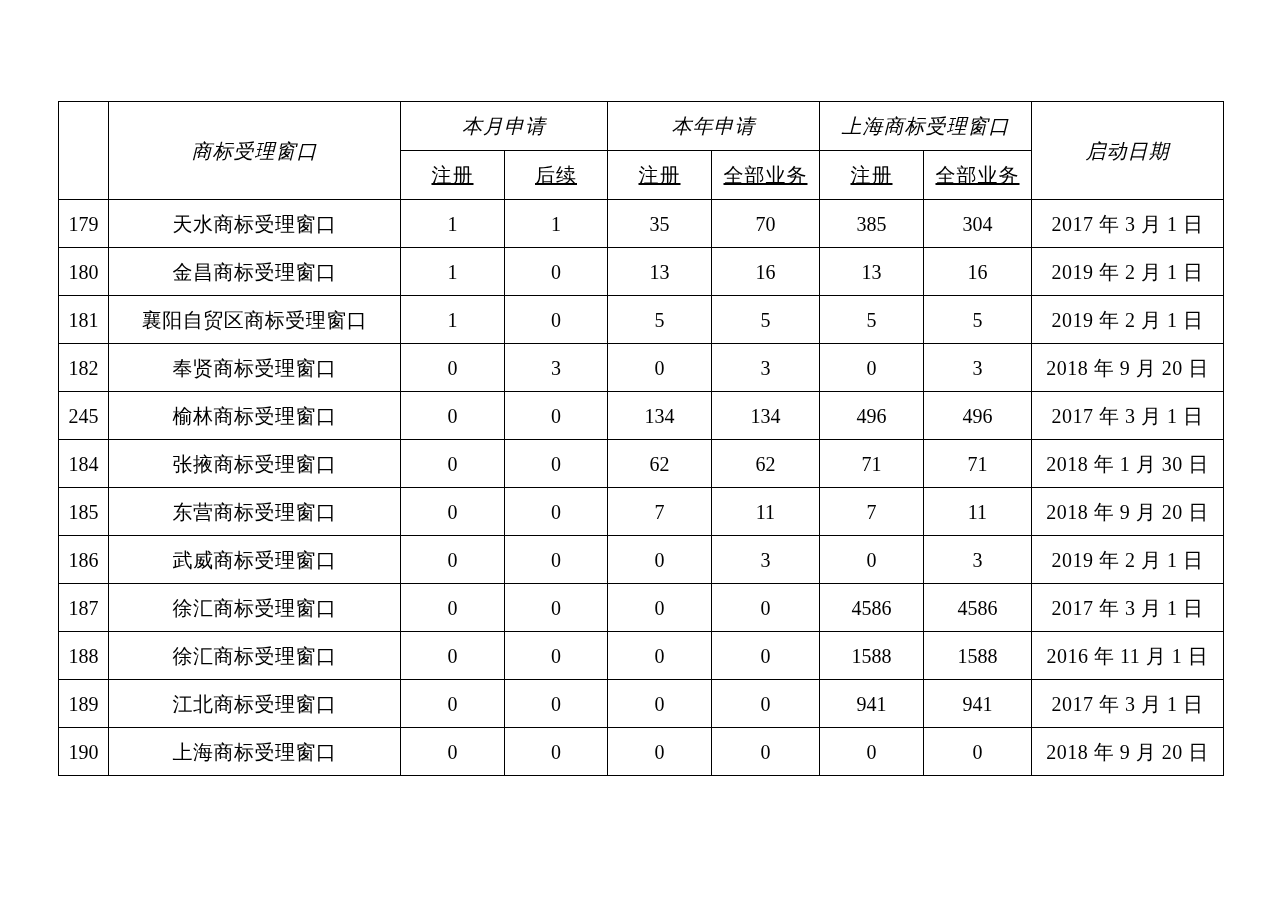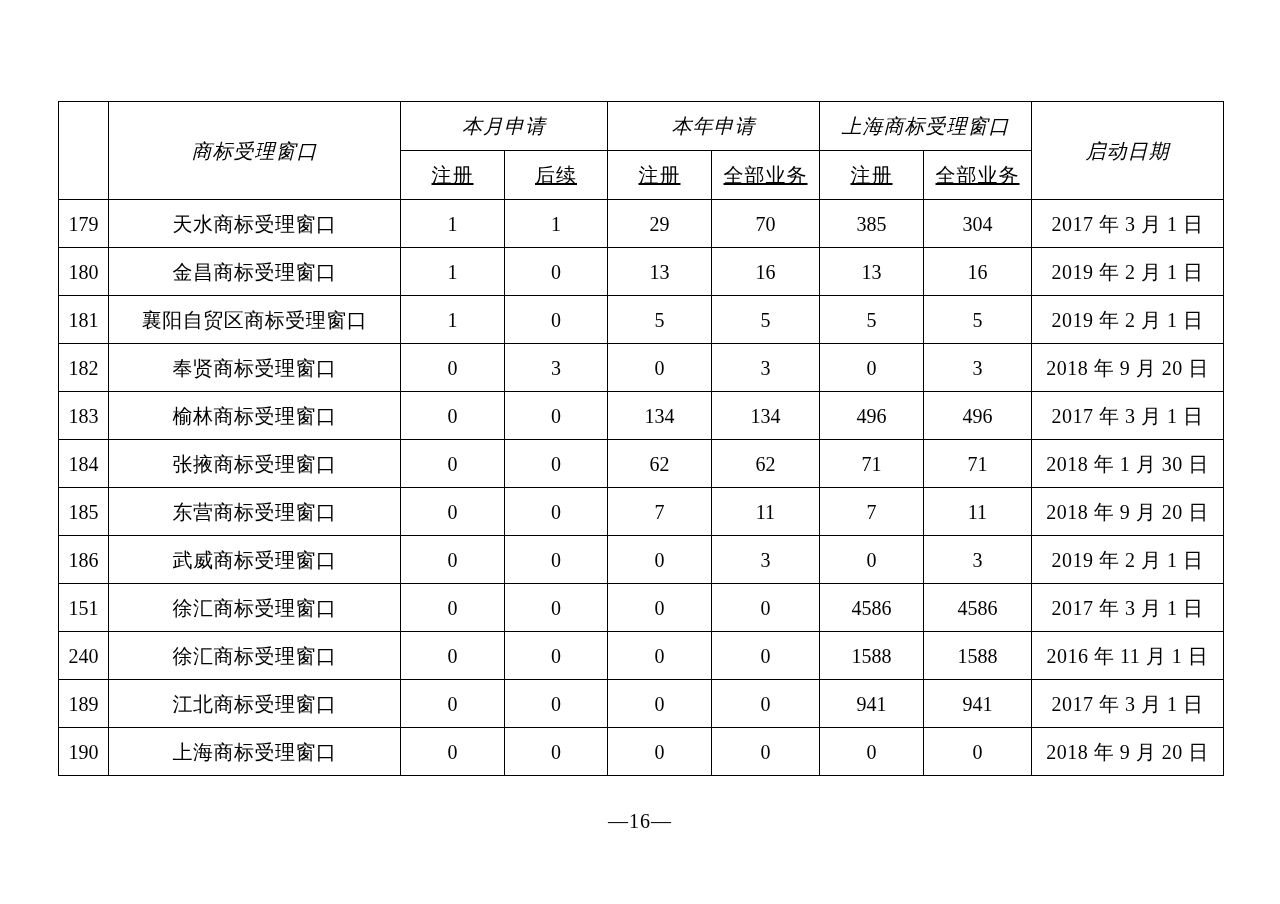--- a/index.html
+++ b/index.html
@@ -133,21 +133,21 @@
           <th class="sub-header">注册</th>
           <th class="sub-header">全部业务</th>
         </tr>
       </thead>
       <tbody id="table-body">
       <tr>
             <td class="idx">179</td>
             <td class="name">天水商标受理窗口</td>
             <td class="num">1</td>
             <td class="num">1</td>
-            <td class="num">29</td>
+            <td class="num">35</td>
             <td class="num">70</td>
             <td class="num">385</td>
             <td class="num">304</td>
             <td class="date">2017 年 3 月 1 日</td>
           </tr>
           <tr>
             <td class="idx">180</td>
             <td class="name">金昌商标受理窗口</td>
             <td class="num">1</td>
             <td class="num">0</td>
@@ -173,21 +173,21 @@
             <td class="name">奉贤商标受理窗口</td>
             <td class="num">0</td>
             <td class="num">3</td>
             <td class="num">0</td>
             <td class="num">3</td>
             <td class="num">0</td>
             <td class="num">3</td>
             <td class="date">2018 年 9 月 20 日</td>
           </tr>
           <tr>
-            <td class="idx">183</td>
+            <td class="idx">245</td>
             <td class="name">榆林商标受理窗口</td>
             <td class="num">0</td>
             <td class="num">0</td>
             <td class="num">134</td>
             <td class="num">134</td>
             <td class="num">496</td>
             <td class="num">496</td>
             <td class="date">2017 年 3 月 1 日</td>
           </tr>
           <tr>
@@ -217,32 +217,32 @@
             <td class="name">武威商标受理窗口</td>
             <td class="num">0</td>
             <td class="num">0</td>
             <td class="num">0</td>
             <td class="num">3</td>
             <td class="num">0</td>
             <td class="num">3</td>
             <td class="date">2019 年 2 月 1 日</td>
           </tr>
           <tr>
-            <td class="idx">151</td>
+            <td class="idx">187</td>
             <td class="name">徐汇商标受理窗口</td>
             <td class="num">0</td>
             <td class="num">0</td>
             <td class="num">0</td>
             <td class="num">0</td>
             <td class="num">4586</td>
             <td class="num">4586</td>
             <td class="date">2017 年 3 月 1 日</td>
           </tr>
           <tr>
-            <td class="idx">240</td>
+            <td class="idx">188</td>
             <td class="name">徐汇商标受理窗口</td>
             <td class="num">0</td>
             <td class="num">0</td>
             <td class="num">0</td>
             <td class="num">0</td>
             <td class="num">1588</td>
             <td class="num">1588</td>
             <td class="date">2016 年 11 月 1 日</td>
           </tr>
           <tr>
@@ -264,15 +264,14 @@
             <td class="num">0</td>
             <td class="num">0</td>
             <td class="num">0</td>
             <td class="num">0</td>
             <td class="date">2018 年 9 月 20 日</td>
           </tr>
         </tbody>
     </table>
   </div>
 
-  <div class="page-number">—16—</div>
 
 </div>
 
 </body></html>

